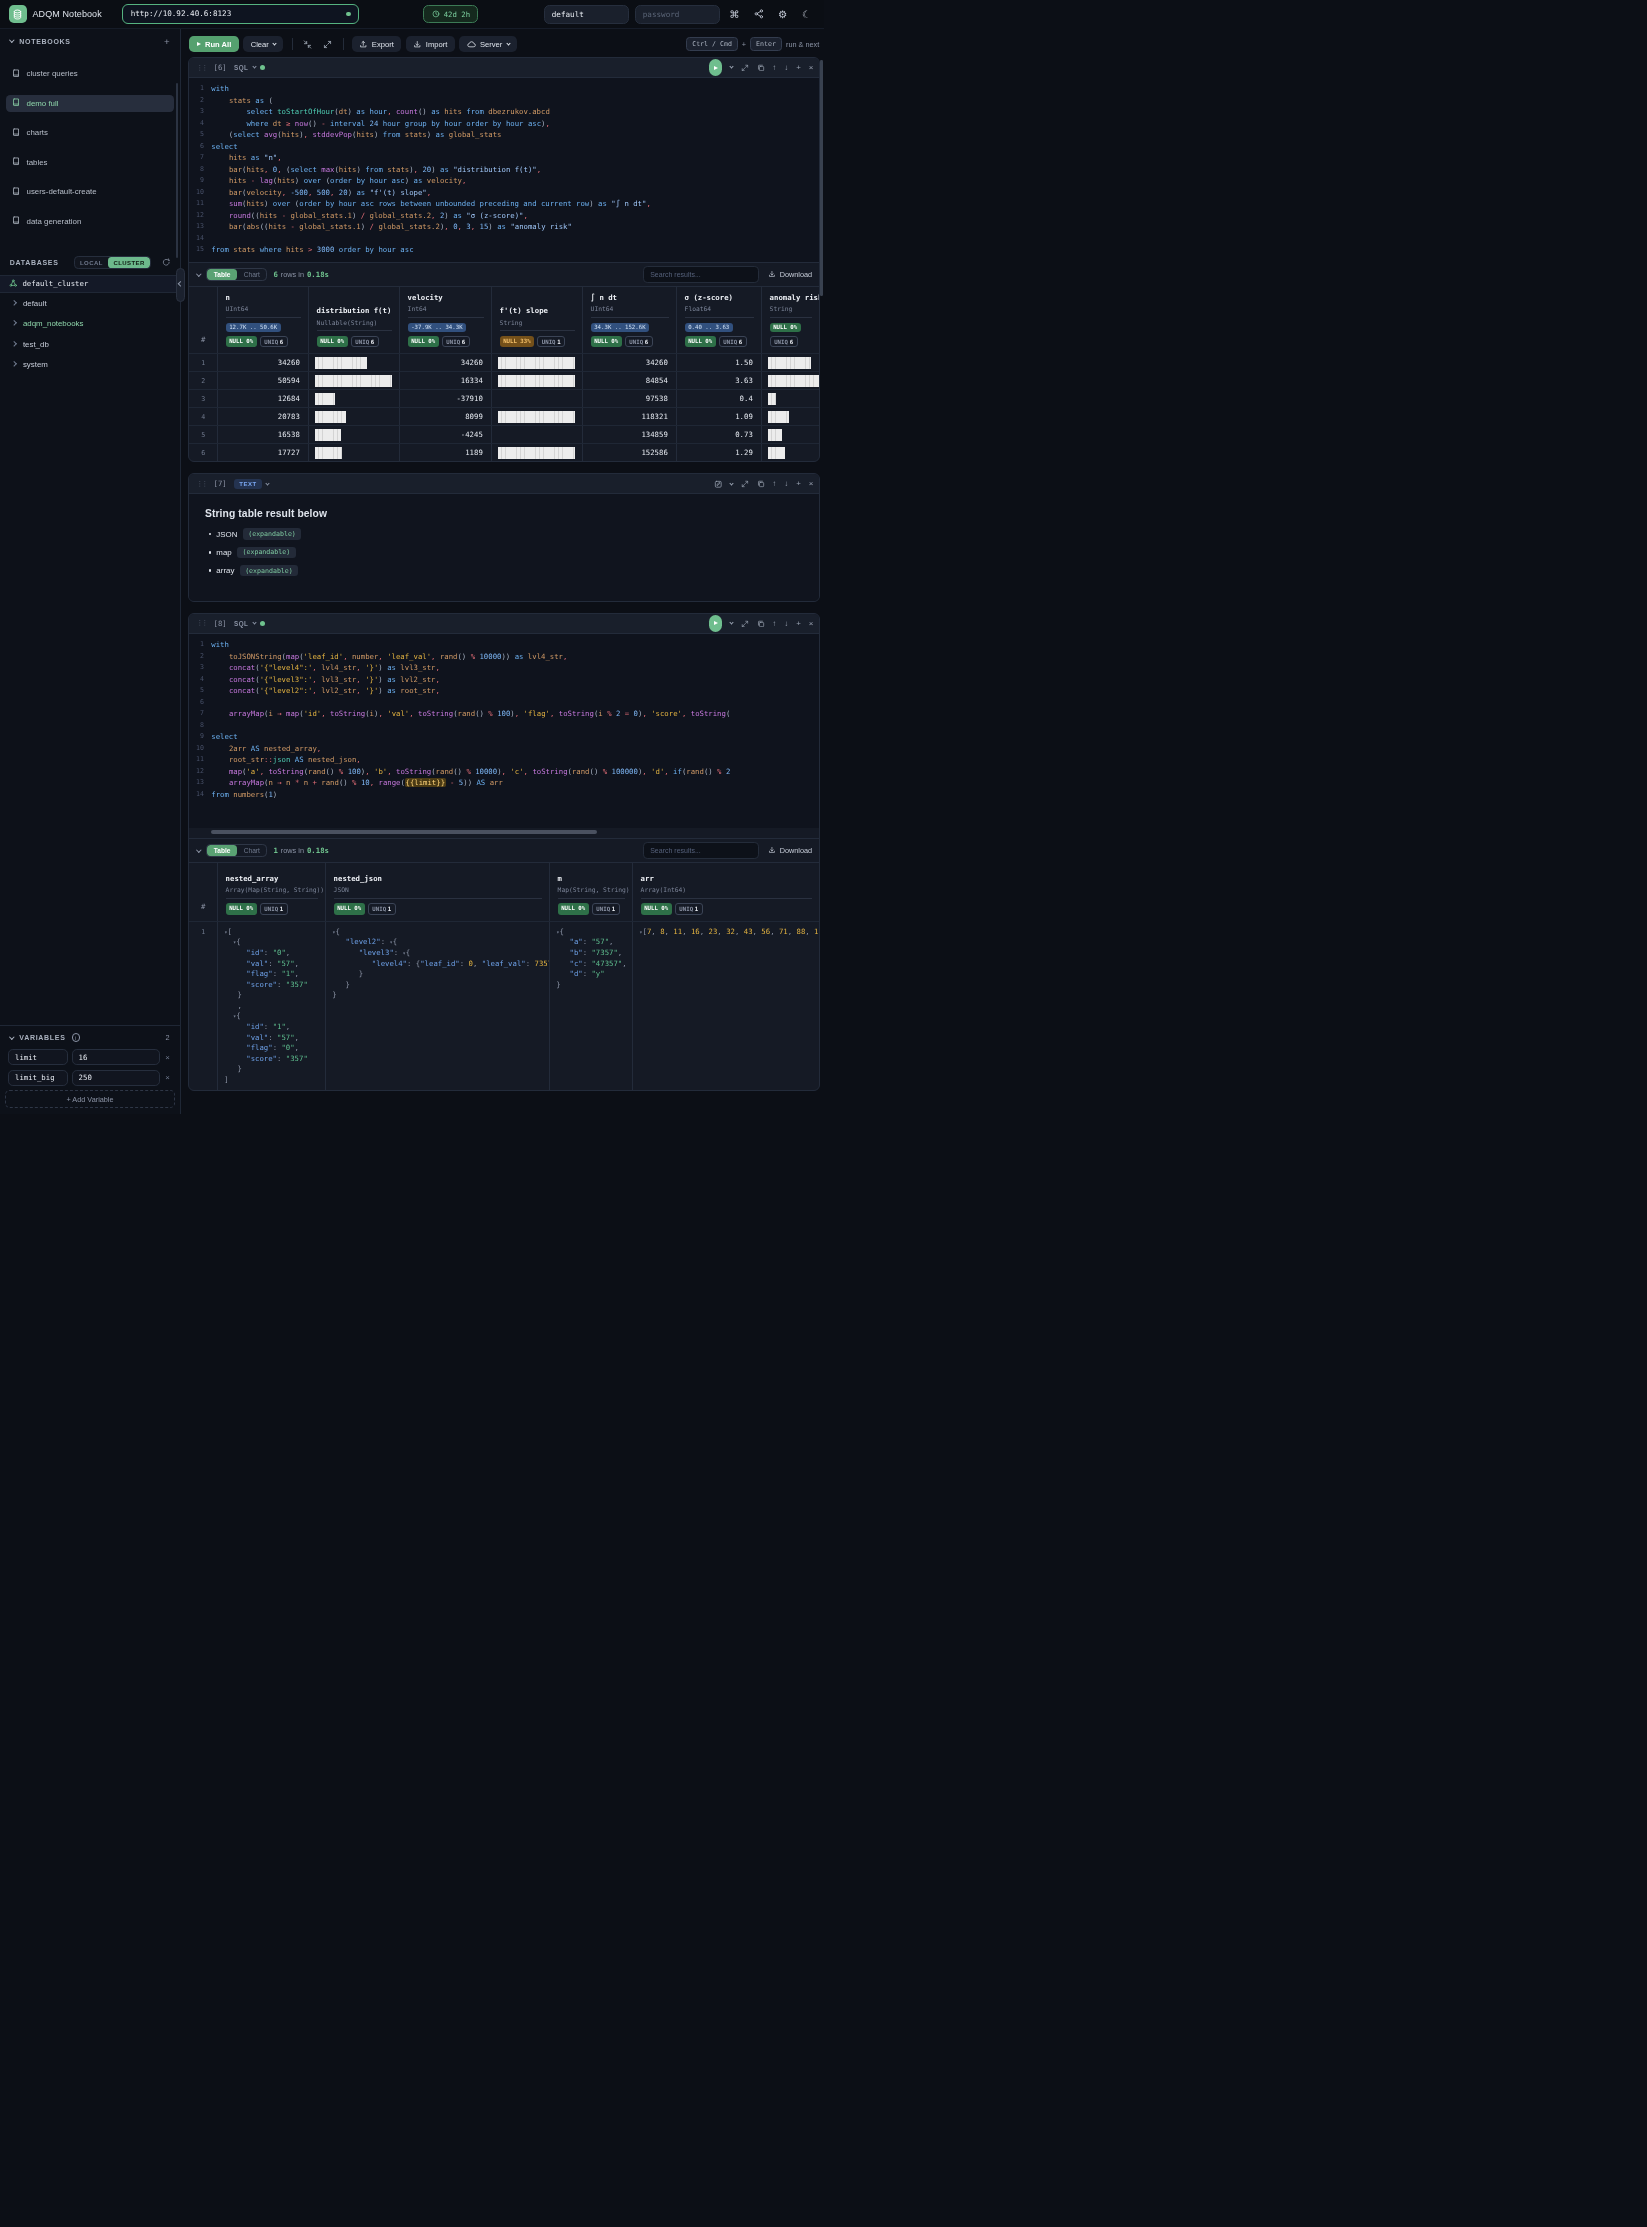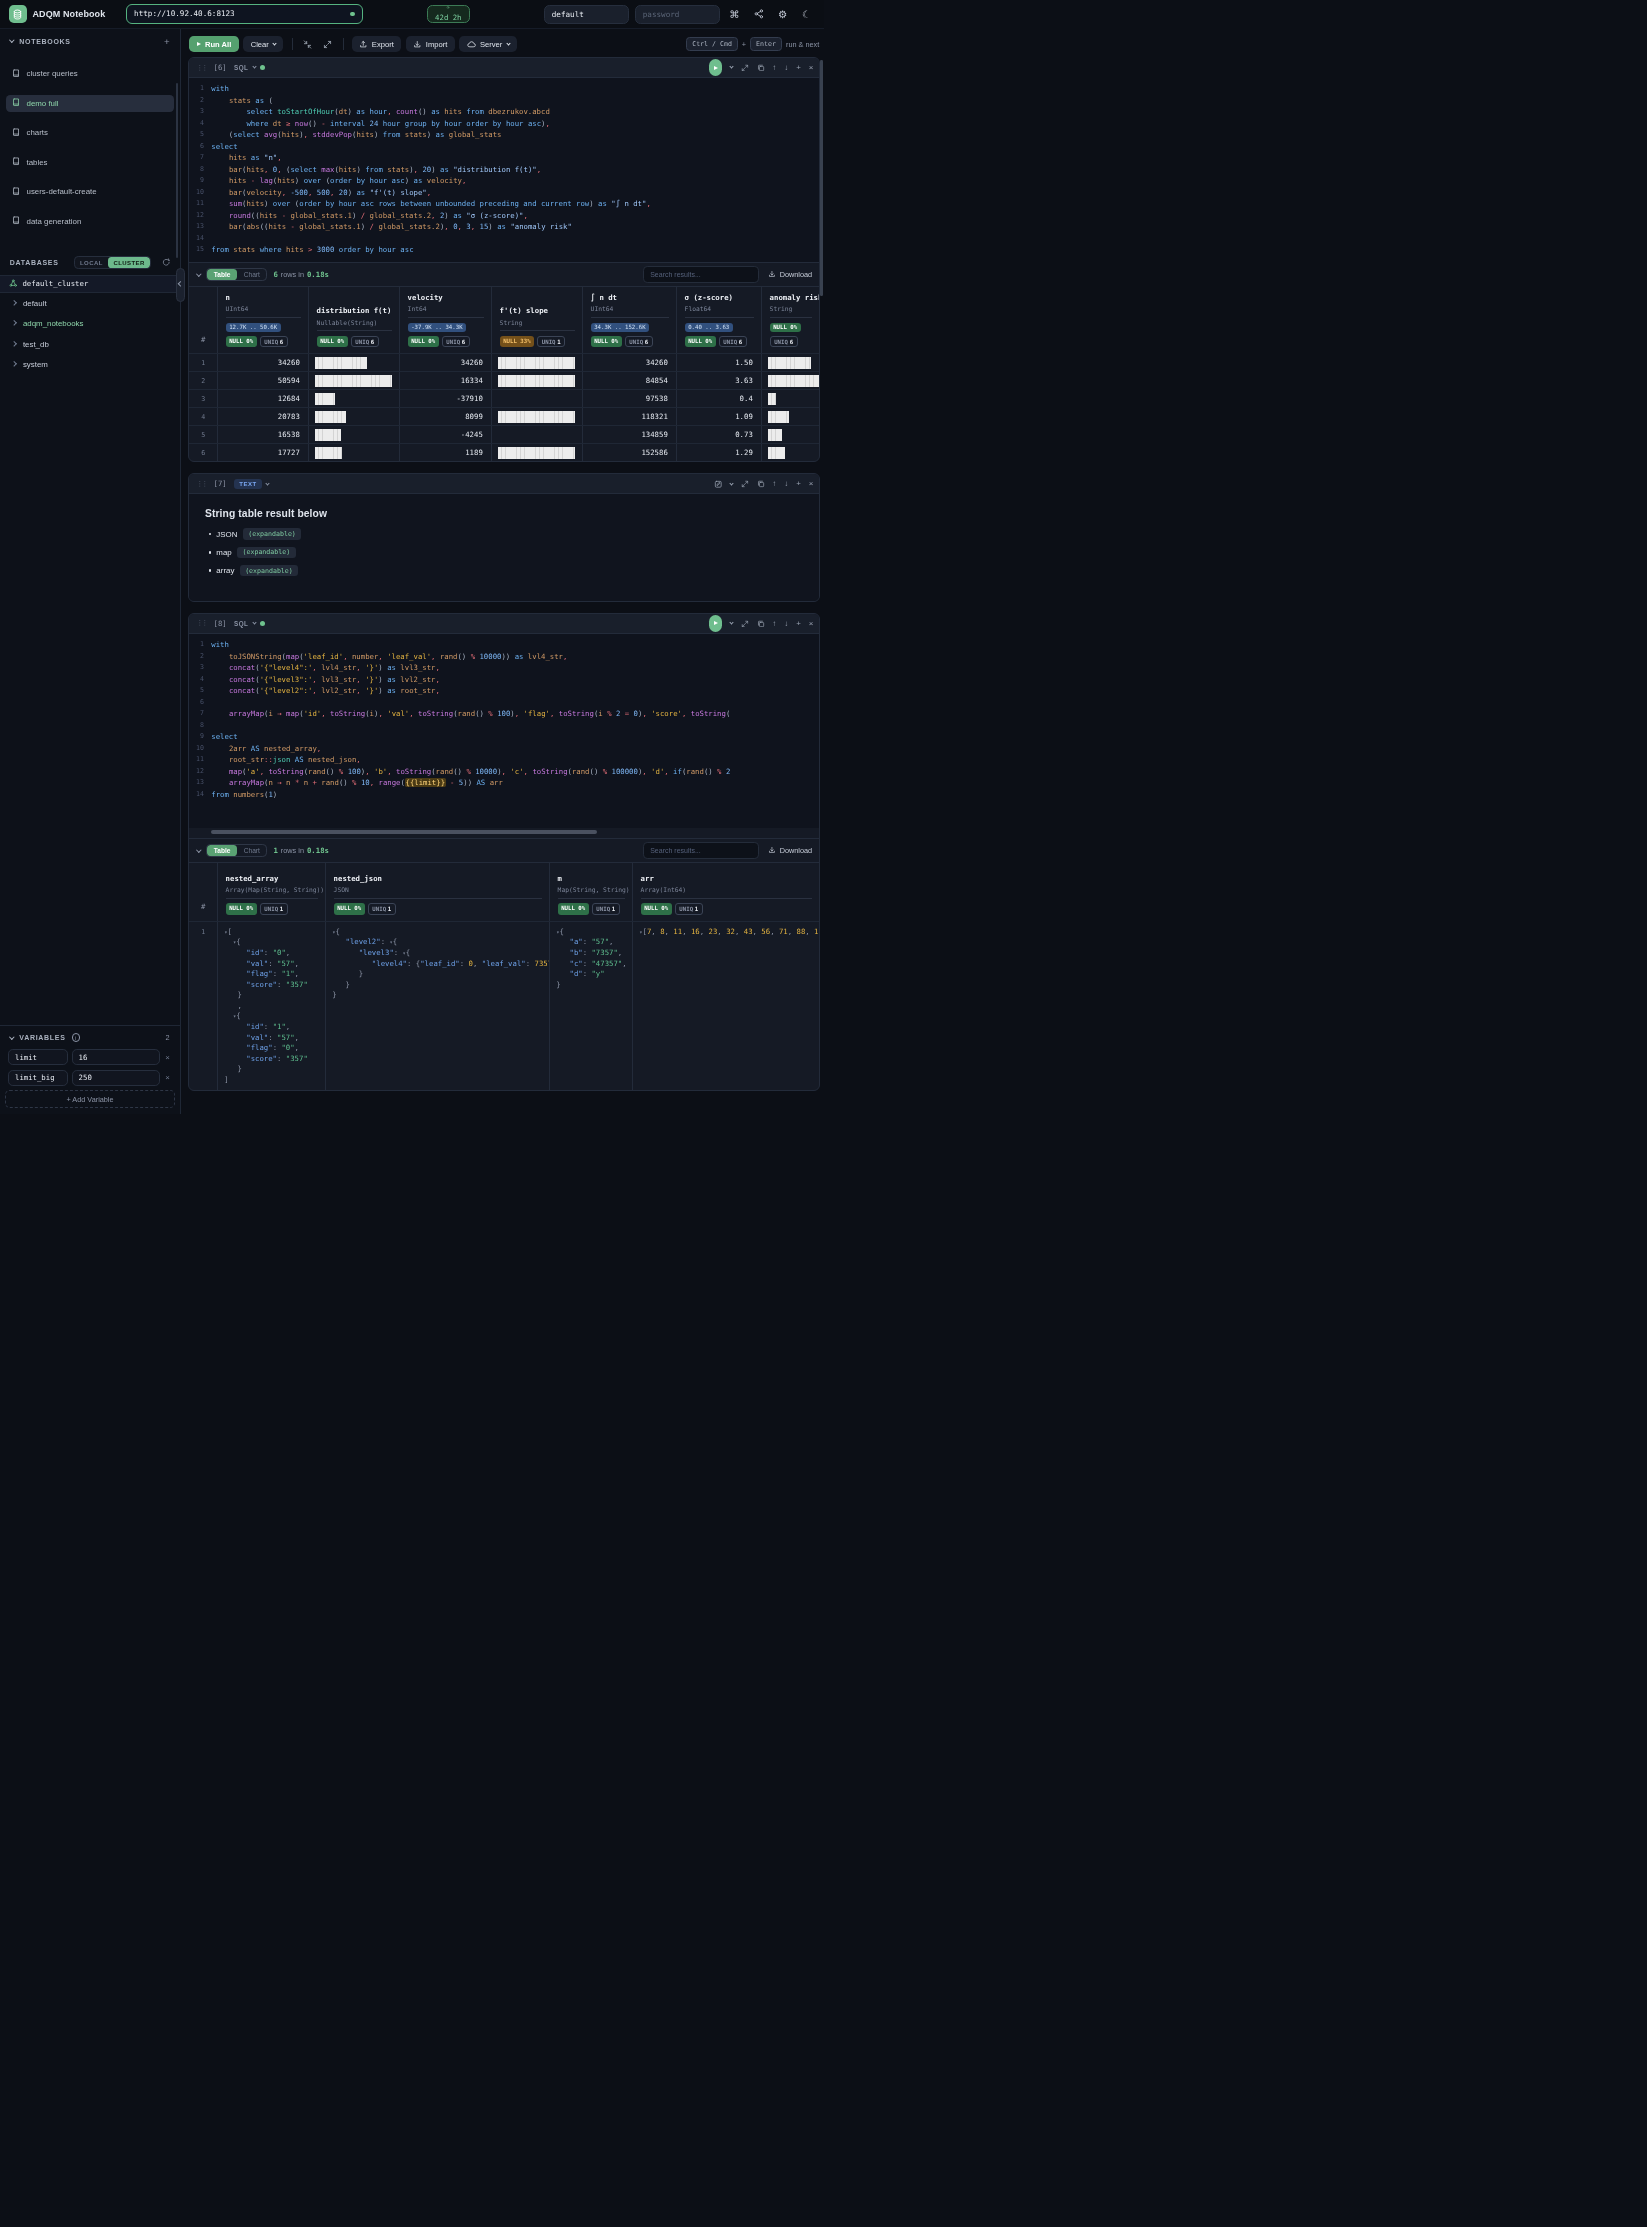--- a/index.html
+++ b/index.html
@@ -3,25 +3,25 @@
 <meta charset="utf-8">
 <style>
   * { margin:0; padding:0; box-sizing:border-box; }
   html,body { background:#0c0f16; }
   body { font-family:"Liberation Sans", sans-serif; color:#dfe4ec; }
   .app { position:relative; width:824px; height:1114px; overflow:hidden; background:#0c0f16; }
 
   
   header { height:29px; display:flex; align-items:center; padding:0 8.5px; background:#0b0e14; border-bottom:0.6px solid #161c28; gap:6px; }
   .logo { width:18px; height:18px; border-radius:4.8px; background:#6fbe8e; display:flex; align-items:center; justify-content:center; flex:0 0 auto; }
-  .app-title { font-size:9px; font-weight:bold; letter-spacing:0.1px; margin-right:14.5px; white-space:nowrap; }
+  .app-title { font-size:9px; font-weight:normal; letter-spacing:0.1px; margin-right:14.5px; white-space:nowrap; }
   .url-box { width:237px; height:19.3px; border:0.9px solid #55b380; border-radius:6px; background:#0e1420; display:flex; align-items:center; padding:0 7.3px; font-family:"DejaVu Sans Mono",monospace; font-size:7.6px; color:#e8ecf2; }
   .url-box .grow { flex:1; }
   .gdot { width:4.8px; height:4.8px; border-radius:50%; background:#6fc28e; }
-  .uptime { margin-left:58px; height:18px; display:flex; align-items:center; gap:4.2px; padding:0 7.3px; border:0.6px solid #3c7a55; background:#15291e; border-radius:5.4px; color:#7ed3a2; font-family:"DejaVu Sans Mono",monospace; font-size:7.3px;flex-direction:column; }
+  .uptime { margin-left:58px; height:18px; display:flex; align-items:center; gap:4.2px; padding:0 7.3px; border:0.6px solid #3c7a55; background:#15291e; border-radius:5.4px; color:#7ed3a2; font-family:"DejaVu Sans Mono",monospace; font-size:7.3px; }
   .spacer { flex:1; }
   .hx { width:85px; height:19px; background:#1a202c; border:0.6px solid #262e3d; border-radius:5.4px; color:#e8ecf2; font-family:"DejaVu Sans Mono",monospace; font-size:7.6px; padding:0 7.3px; outline:none; }
   .hx::placeholder { color:#5b6577; }
   .hic { width:18px; text-align:center; color:#c2c8d4; font-size:10.3px; cursor:pointer; display:inline-flex; align-items:center; justify-content:center; }
   svg.ic { stroke:currentColor; fill:none; stroke-width:1.4; stroke-linecap:round; stroke-linejoin:round; }
 
   
   .cols { display:flex; height:1085px; }
   aside { width:181px; flex:0 0 auto; background:#0d1119; border-right:0.6px solid #1f2735; display:flex; flex-direction:column; position:relative; }
   main { flex:1; position:relative; padding:0 3.6px 0 7.3px; overflow:hidden; }

